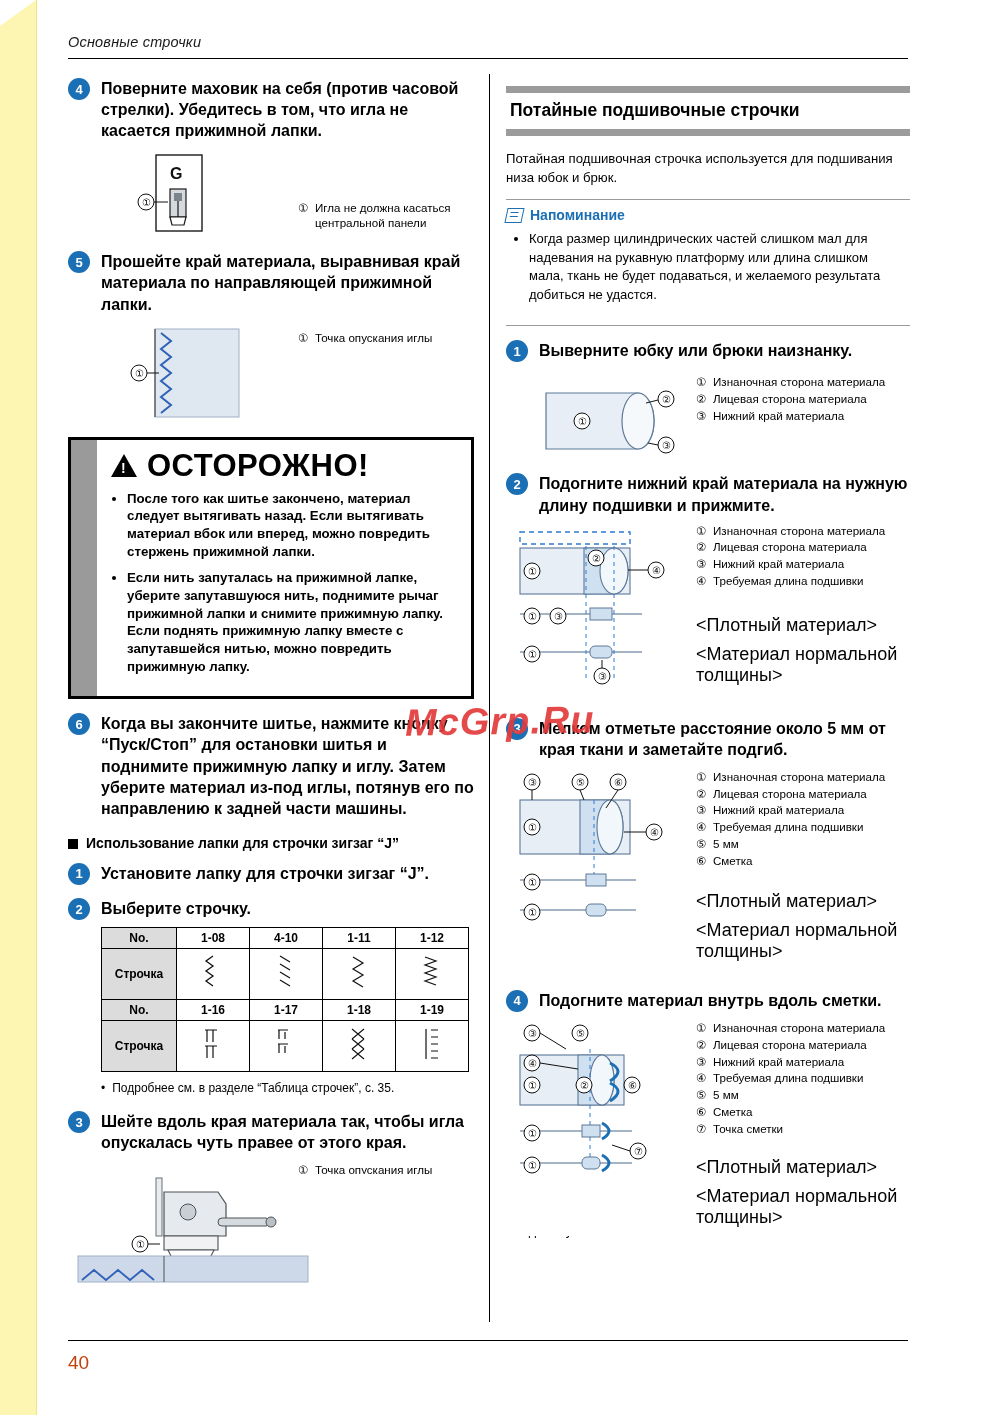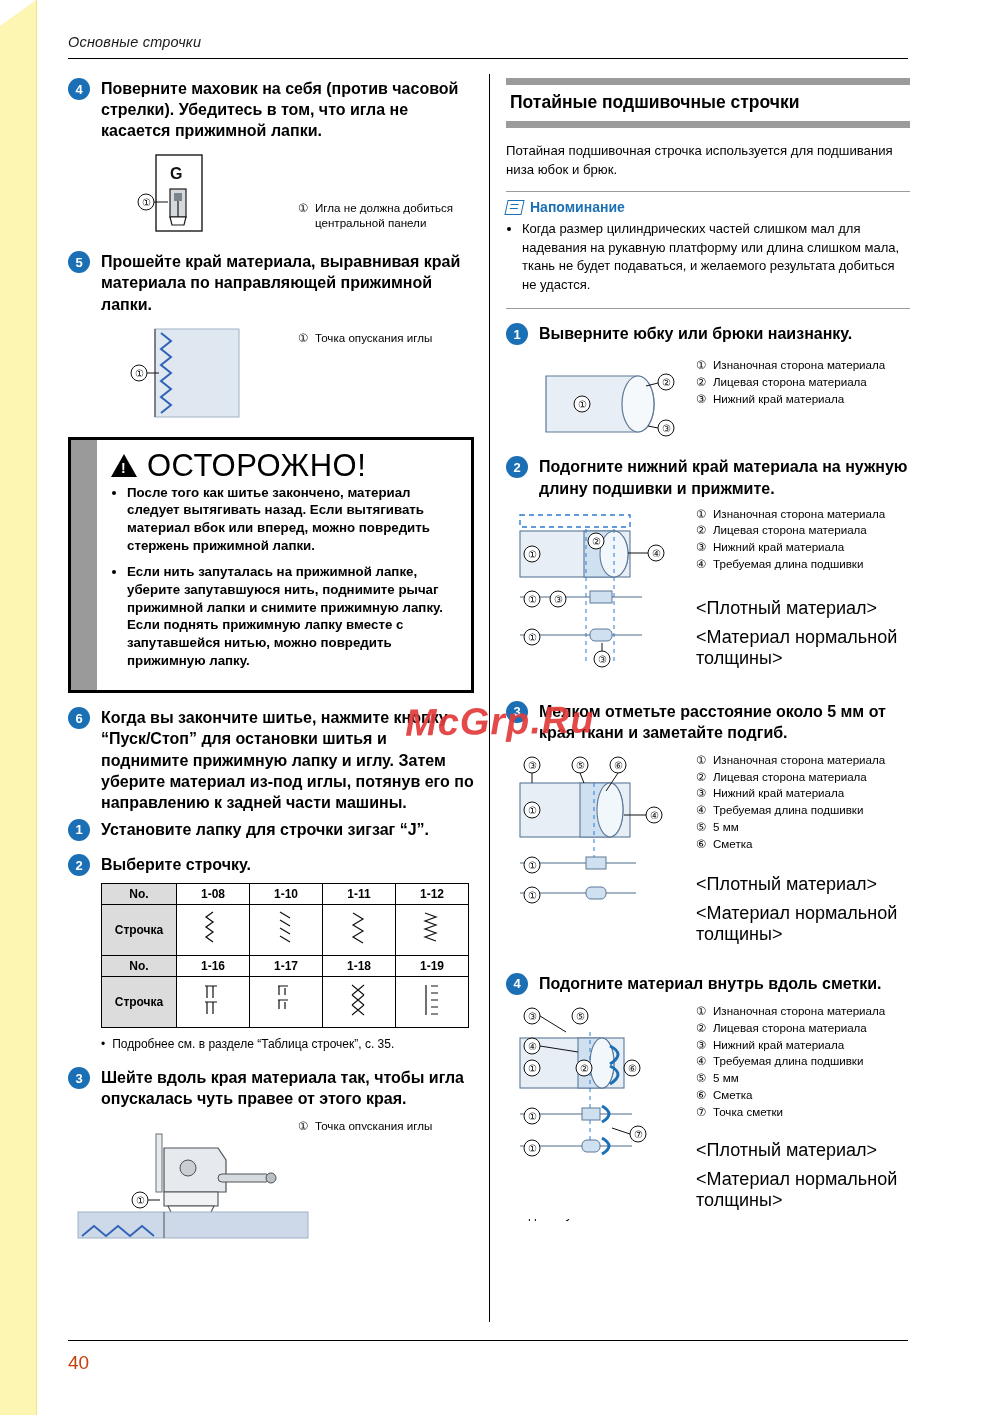--- a/index.html
+++ b/index.html
@@ -68,21 +68,21 @@
     width: 1px; height: 1248px;
     background: #000;
   }
   .col-left {
     position: absolute;
     left: 68px; top: 78px;
     width: 406px;
   }
   .col-right {
     position: absolute;
-    left: 506px; top: 78px;
+    left: 506px; top: 86px;
     width: 404px;
   }
 
   
   .step {
     position: relative;
     margin-bottom: 6px;
   }
   .badge {
     position: absolute;
@@ -140,26 +140,26 @@
     left: 0; top: 0;
     width: 26px; height: 100%;
     background: #9a9a9a;
   }
   .warn-inner {
     margin-left: 26px;
     padding: 8px 12px 12px 14px;
   }
   .warn-title {
     font-size: 31px;
-    font-weight: normal;
+    font-weight: bold;
     letter-spacing: .5px;
     display: flex;
     align-items: center;
     gap: 10px;
-    margin-bottom: 0;
+    margin-bottom: 6px;
   }
   .warn-tri {
     display: inline-block;
     width: 0; height: 0;
     border-left: 13px solid transparent;
     border-right: 13px solid transparent;
     border-bottom: 23px solid #000;
     position: relative;
   }
   .warn-tri:after {
@@ -270,21 +270,21 @@
     display: inline-block;
     transform: skewX(-12deg);
   }
   .memo-icon:after{
     content:"";
     position:absolute; left:3px; top:3px;
     width:8px; height:1.4px; background:#1b6fb5;
     box-shadow: 0 4px 0 #1b6fb5;
   }
   .memo ul {
-    margin: 0;
+    margin: 7px;
     padding-left: 16px;
     font-size: 13px;
     line-height: 1.42;
   }
 
   .caption-sm {
     font-size: 18px;
     margin: 8px 0;
   }
   .side-view {
@@ -346,21 +346,21 @@
           <line x1="70" y1="48" x2="70" y2="72" stroke="#1a1a1a" stroke-width="1.2"></line>
           <path d="M62 64 L78 64 L76 72 L64 72 Z" fill="#ffffff" stroke="#1a1a1a" stroke-width="1.2"></path>
           <circle cx="38" cy="49" r="8" fill="#fff" stroke="#111" stroke-width="1"></circle>
           <text x="34" y="53" font-size="10" fill="#111">①</text>
           <line x1="46" y1="49" x2="60" y2="49" stroke="#111" stroke-width="1"></line>
         </svg>
       </div>
       <div class="callouts" style="width:176px; padding-top:48px;">
         <div class="callout-row">
           <span class="callout-num">①</span>
-          <span class="callout-label">Игла не должна добиться центральной панели</span>
+          <span class="callout-label">Игла не должна касаться центральной панели</span>
         </div>
       </div>
     </div>
 
     <div class="step">
       <div class="badge">5</div>
       <div class="step-text">Прошейте край материала, выравнивая край материала по направляющей прижимной лапки.</div>
     </div>
 
     <div class="fig" style="display:flex; margin:10px 0 4px 0;">
@@ -394,37 +394,41 @@
           <li>Если нить запуталась на прижимной лапке, уберите запутавшуюся нить, поднимите рычаг прижимной лапки и снимите прижимную лапку. Если поднять прижимную лапку вместе с запутавшейся нитью, можно повредить прижимную лапку.</li>
         </ul>
       </div>
     </div>
 
     <div class="step">
       <div class="badge">6</div>
       <div class="step-text">Когда вы закончите шитье, нажмите кнопку “Пуск/Стоп” для остановки шитья и поднимите прижимную лапку и иглу. Затем уберите материал из-под иглы, потянув его по направлению к задней части машины.</div>
     </div>
 
+    <div class="sec-head">
+      <span class="sec-sq"></span>
+      <span>Использование лапки для строчки зигзаг “J”</span>
+    </div>
 
     <div class="step">
       <div class="badge">1</div>
       <div class="step-text">Установите лапку для строчки зигзаг “J”.</div>
     </div>
 
     <div class="step" style="margin-top:14px;">
       <div class="badge">2</div>
       <div class="step-text">Выберите строчку.</div>
     </div>
 
     <table class="stitch">
       <tbody>
           <tr>
         <td class="hdr">No.</td>
         <td class="numcell">1-08</td>
-        <td class="numcell">1-10</td>
+        <td class="numcell">4-10</td>
         <td class="numcell">1-11</td>
         <td class="numcell">1-12</td>
       </tr>
       <tr>
         <td class="hdr">Строчка</td>
         <td class="stitchcell">
           <svg width="40" height="38" viewBox="0 0 40 38">
             <path d="M20 2 L13 7 L20 12 L13 17 L20 22 L13 27 L20 32" fill="none" stroke="#111" stroke-width="1.3"></path>
           </svg>
         </td>

